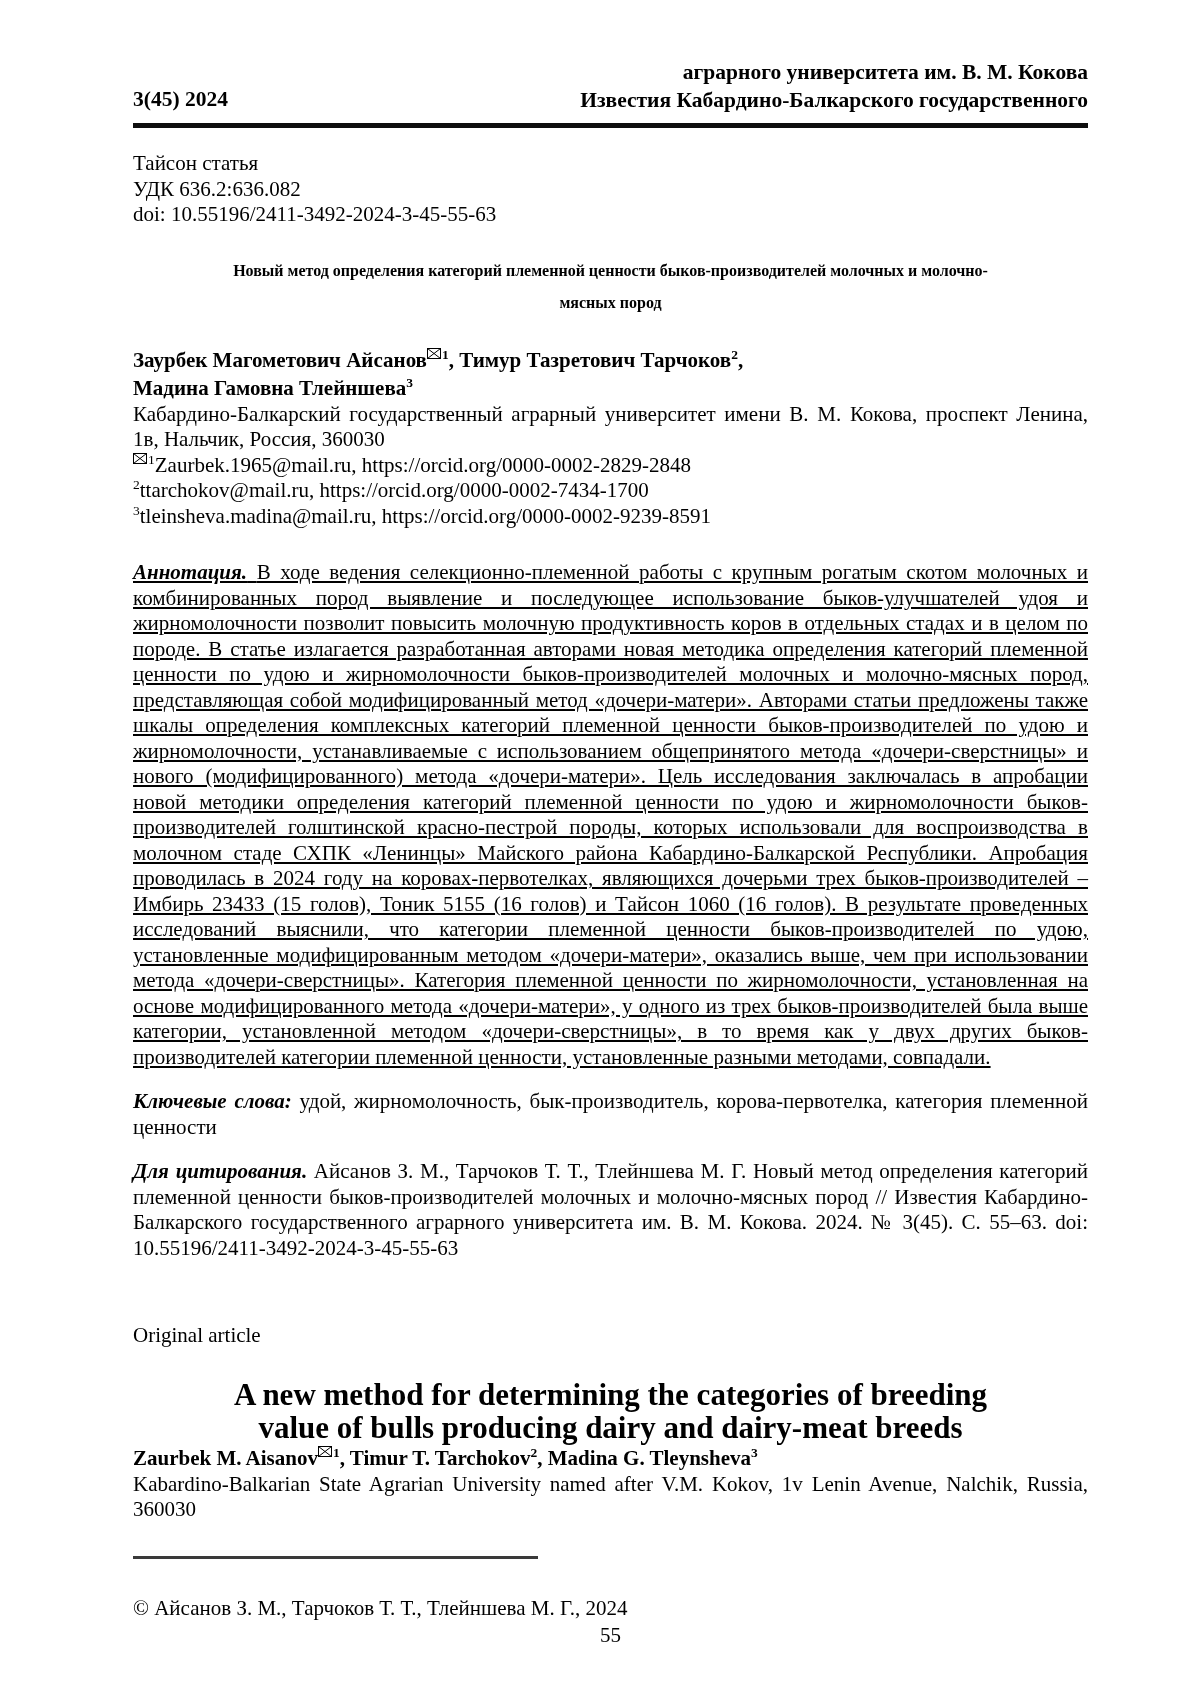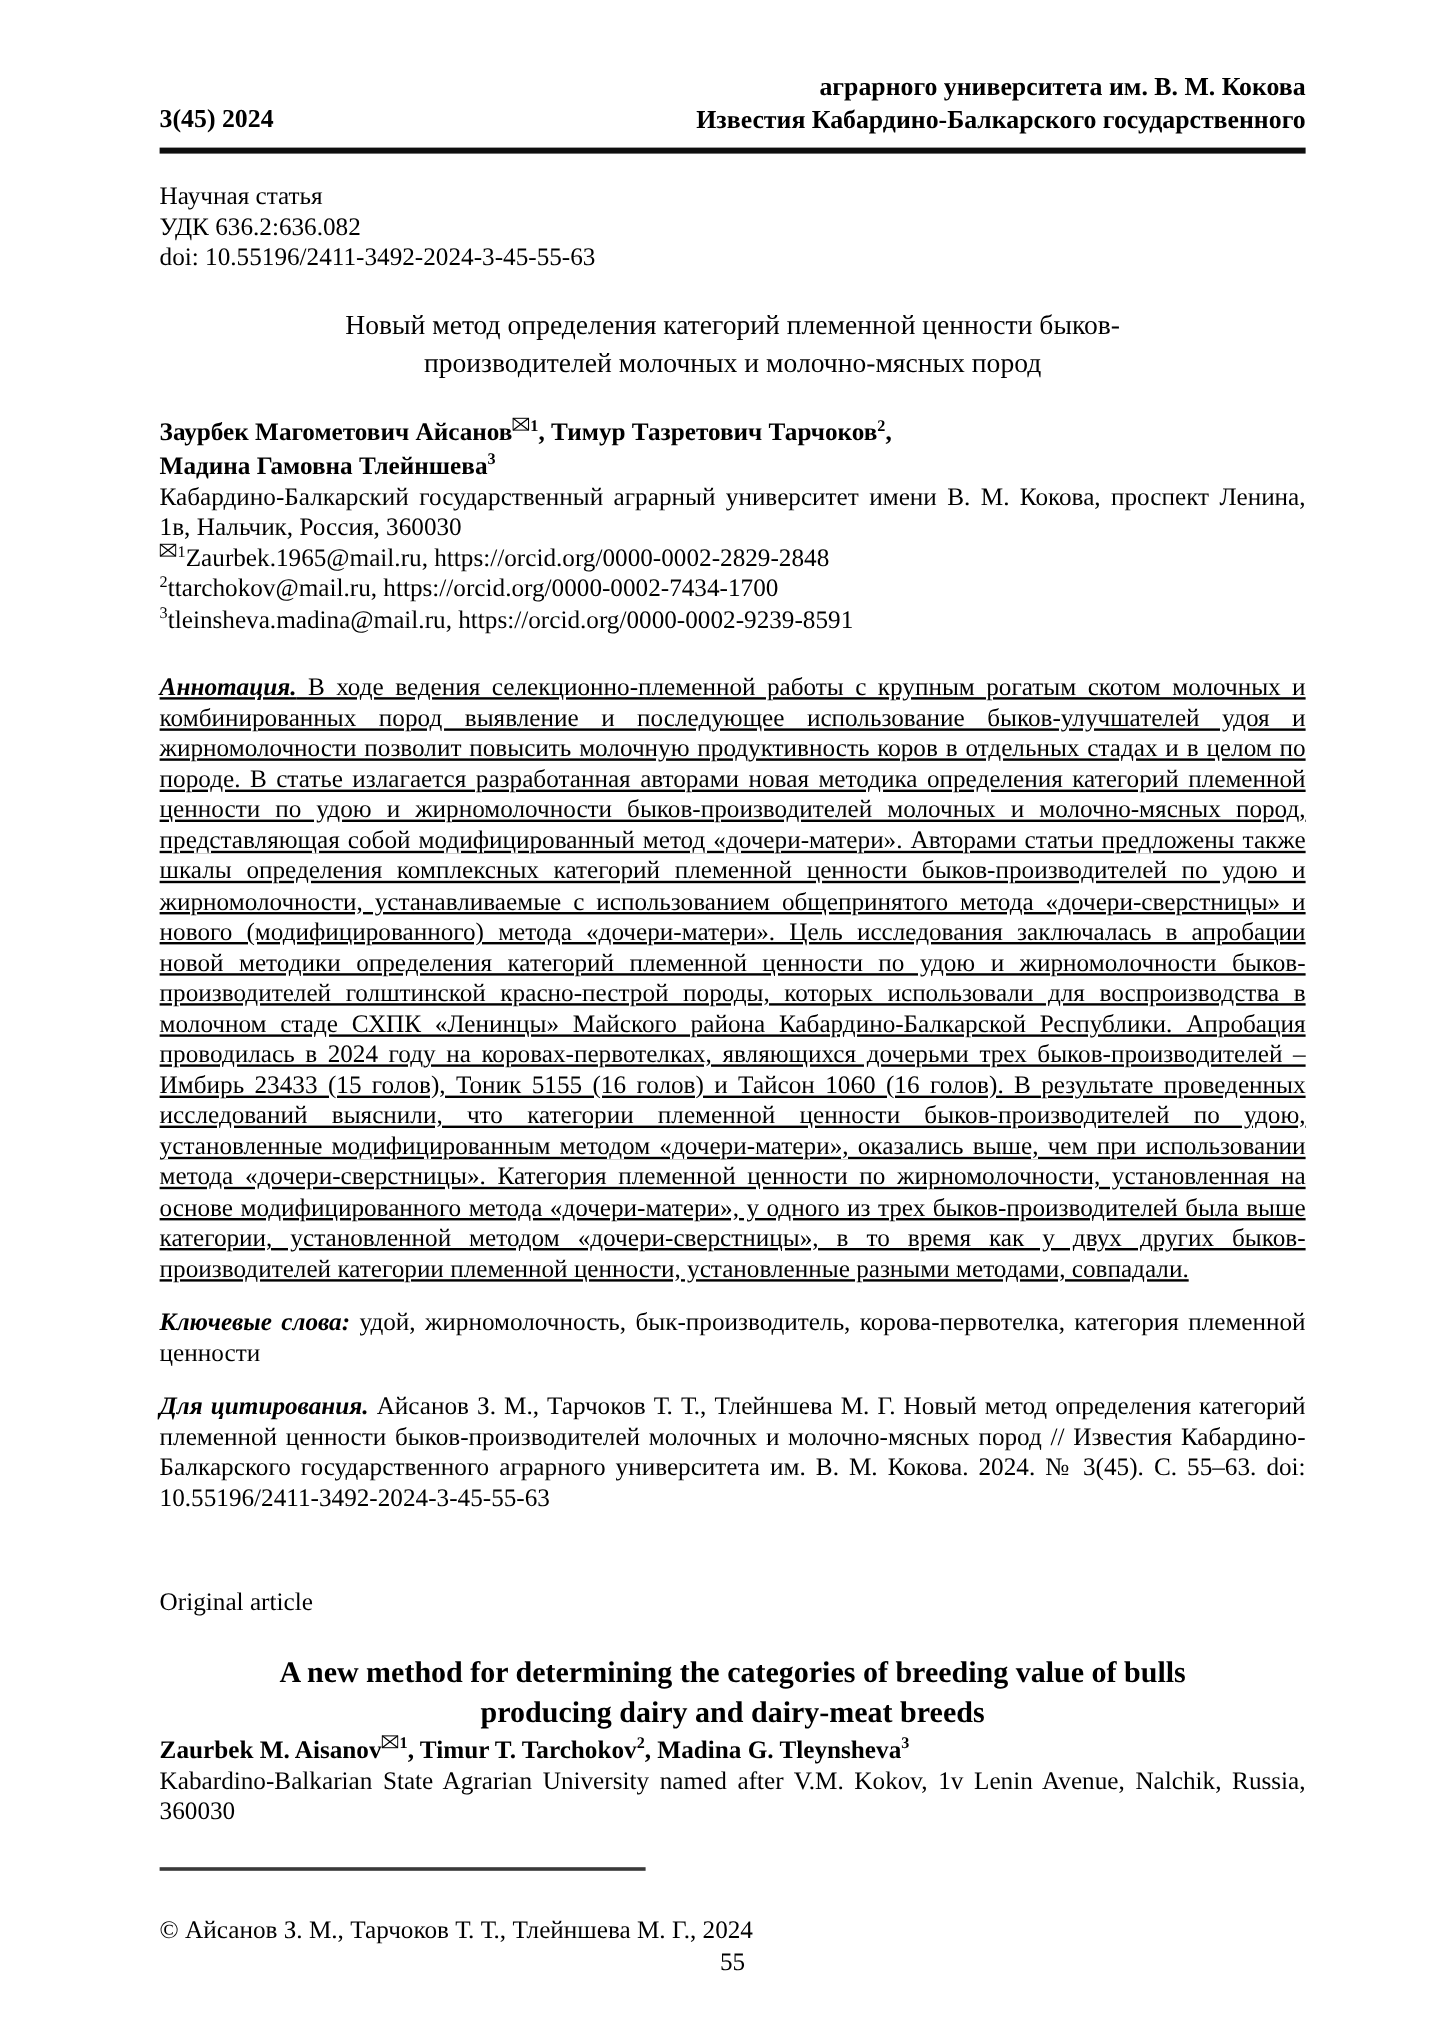--- a/index.html
+++ b/index.html
@@ -27,29 +27,29 @@
     line-height: 28px;
   }
   .issue { white-space: nowrap; padding-bottom: 1px; }
   .journal-name { text-align: right; }
 
   .header-rule { height: 5px; background: #0e0e0e; margin-top: 9px; }
 
   .meta { margin-top: 23px; }
 
   .title-ru {
-    font-size: 23px;
+    font-size: 16px;
     line-height: 32px;
-    font-weight: normal;
+    font-weight: bold;
     text-align: center;
     max-width: 780px;
     margin: 27px auto 0 auto;
   }
   .title-en {
-    font-size: 25px;
+    font-size: 31px;
     line-height: 33px;
     font-weight: bold;
     text-align: center;
     max-width: 830px;
     margin: 29px auto 0 auto;
   }
 
   .authors-block { margin-top: 27px; font-weight: bold; line-height: 28px; }
   .authors-en-line { font-weight: bold; line-height: 28px; }
 
@@ -92,21 +92,21 @@
     <div class="issue">3(45) 2024</div>
     <div class="journal-name">
       <div>аграрного университета им. В. М. Кокова</div>
       <div>Известия Кабардино-Балкарского государственного</div>
     </div>
   </div>
 
   <div class="header-rule"></div>
 
   <div class="meta">
-    <p>Научная статья</p>
+    <p>Тайсон статья</p>
     <p>УДК 636.2:636.082</p>
     <p>doi: 10.55196/2411-3492-2024-3-45-55-63</p>
   </div>
 
   <h1 class="title-ru">Новый метод определения категорий племенной ценности быков-производителей молочных и молочно-мясных пород</h1>
 
   <div class="authors-block">
     <p><span>Заурбек Магометович Айсанов</span><span class="sup"><svg width="14" height="11" viewBox="0 0 14 11">
             <rect x="0.5" y="0.5" width="13" height="10" fill="none" stroke="#000" stroke-width="1"></rect>
             <path d="M0.5,0.5 L13.5,10.5 M13.5,0.5 L0.5,10.5" fill="none" stroke="#000" stroke-width="1"></path>

